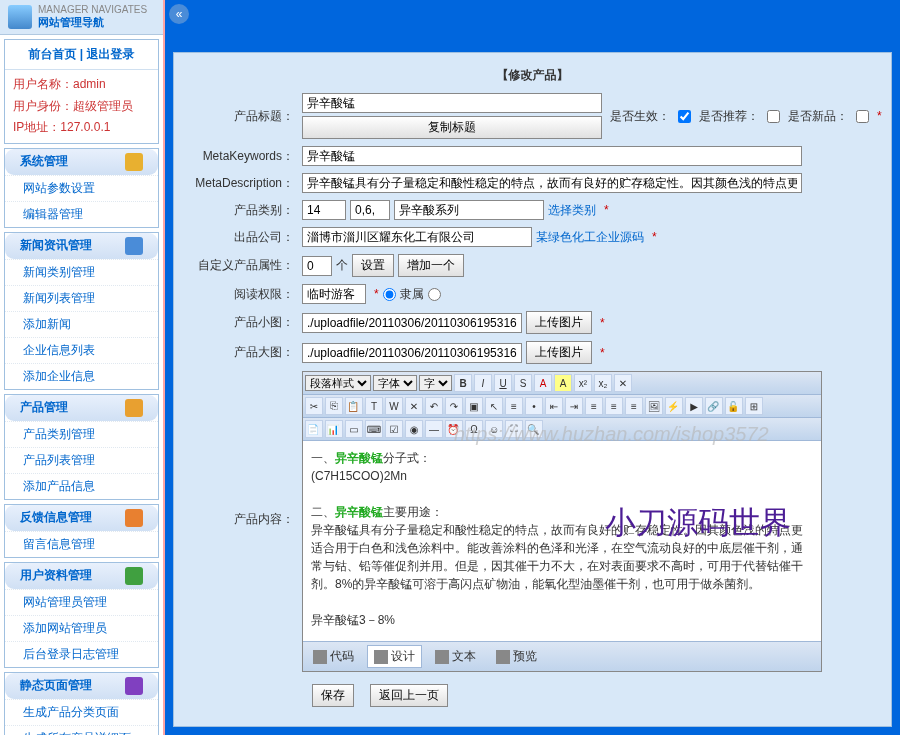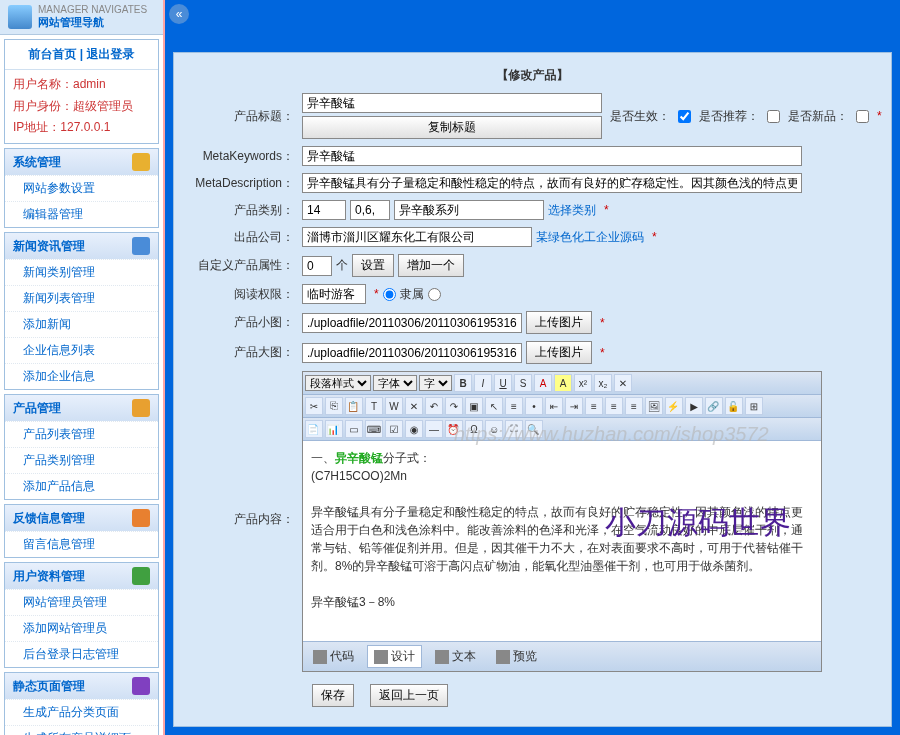--- a/index.html
+++ b/index.html
@@ -9,21 +9,21 @@
 .logo { display: flex; align-items: center; padding: 4px 8px; background: #d8e8f8; border-bottom: 1px solid #b0c8e0; }
 .logo-icon { width: 24px; height: 24px; background: linear-gradient(#8cf,#48c); margin-right: 6px; border-radius: 3px; }
 .logo-text { font-size: 10px; color: #888; }
 .logo-sub { font-size: 11px; color: #0066cc; font-weight: bold; }
 .nav-box { margin: 4px; border: 1px solid #a0c0e0; background: #fff; }
 .nav-top { padding: 6px; text-align: center; color: #0066cc; font-weight: bold; border-bottom: 1px solid #d0e0f0; }
 .nav-top span { cursor: pointer; }
 .nav-info { padding: 4px 8px; line-height: 1.8; color: #0066cc; }
 .nav-info span { color: #c33; }
 .menu-group { margin: 4px; border: 1px solid #a0c0e0; }
-.menu-header { background: linear-gradient(#e8f0fc,#d0e0f4); padding: 4px 8px; color: #0066cc; font-weight: bold; display: flex; justify-content: space-between; align-items: flex-end; cursor: pointer; }
+.menu-header { background: linear-gradient(#e8f0fc,#d0e0f4); padding: 4px 15px; color: #0066cc; font-weight: bold; display: flex; justify-content: space-between; align-items: center; cursor: pointer; border-radius: 9px; }
 .menu-header-icon { width: 18px; height: 18px; }
 .menu-items { background: #fff; }
 .menu-item { padding: 4px 18px; color: #0066cc; cursor: pointer; border-top: 1px dotted #e0e8f0; }
 .main { flex: 1; display: flex; flex-direction: column; }
 .collapse-btn { width: 20px; height: 20px; background: #4a8cd8; border-radius: 50%; margin: 4px; color: #fff; text-align: center; line-height: 20px; cursor: pointer; }
 .content { margin: 0 8px 8px 8px; background: #d8e8f8; border: 1px solid #a0c0e0; padding: 8px; flex: 1; overflow: auto; }
 .form-title { text-align: center; font-weight: bold; color: #333; padding: 6px; }
 .form-row { display: flex; align-items: center; padding: 3px 0; border-bottom: 1px solid transparent; }
 .form-label { width: 120px; text-align: right; padding-right: 8px; color: #333; }
 .form-value { flex: 1; display: flex; align-items: center; gap: 4px; flex-wrap: wrap; }
@@ -93,22 +93,22 @@
             <div class="menu-item">企业信息列表</div>
             <div class="menu-item">添加企业信息</div>
           </div>
         </div>
         <div class="menu-group">
           <div class="menu-header">
             <span>产品管理</span>
             <span class="menu-header-icon" style="background: rgb(232, 160, 48); border-radius: 3px;"></span>
           </div>
           <div class="menu-items">
+            <div class="menu-item">产品类别管理</div>
             <div class="menu-item">产品列表管理</div>
-            <div class="menu-item">产品类别管理</div>
             <div class="menu-item">添加产品信息</div>
           </div>
         </div>
         <div class="menu-group">
           <div class="menu-header">
             <span>反馈信息管理</span>
             <span class="menu-header-icon" style="background: rgb(232, 128, 48); border-radius: 3px;"></span>
           </div>
           <div class="menu-items">
             <div class="menu-item">留言信息管理</div>
@@ -293,20 +293,21 @@
               <span class="tb-btn">⏰</span>
               <span class="tb-btn">Ω</span>
               <span class="tb-btn">☺</span>
               <span class="tb-btn">⛶</span>
               <span class="tb-btn">🔍</span>
             </div>
             <div class="editor-content">
               <div><span>一、</span><span class="hl">异辛酸锰</span><span>分子式：</span></div>
               <div>(C7H15COO)2Mn</div>
               <br>
+              <div><span>二、</span><span class="hl">异辛酸锰</span><span>主要用途：</span></div>
               <div>异辛酸锰具有分子量稳定和酸性稳定的特点，故而有良好的贮存稳定性。因其颜色浅的特点更适合用于白色和浅色涂料中。能改善涂料的色泽和光泽，在空气流动良好的中底层催干剂，通常与钴、铅等催促剂并用。但是，因其催干力不大，在对表面要求不高时，可用于代替钴催干剂。8%的异辛酸锰可溶于高闪点矿物油，能氧化型油墨催干剂，也可用于做杀菌剂。</div>
               <br>
               <div>异辛酸锰3－8%</div>
               <div class="watermark watermark2">小刀源码世界</div>
             </div>
             <div class="editor-footer">
               <div class="mode-btn">
                   <span class="mode-icon"></span>
                   <span>代码</span>
                 </div>

